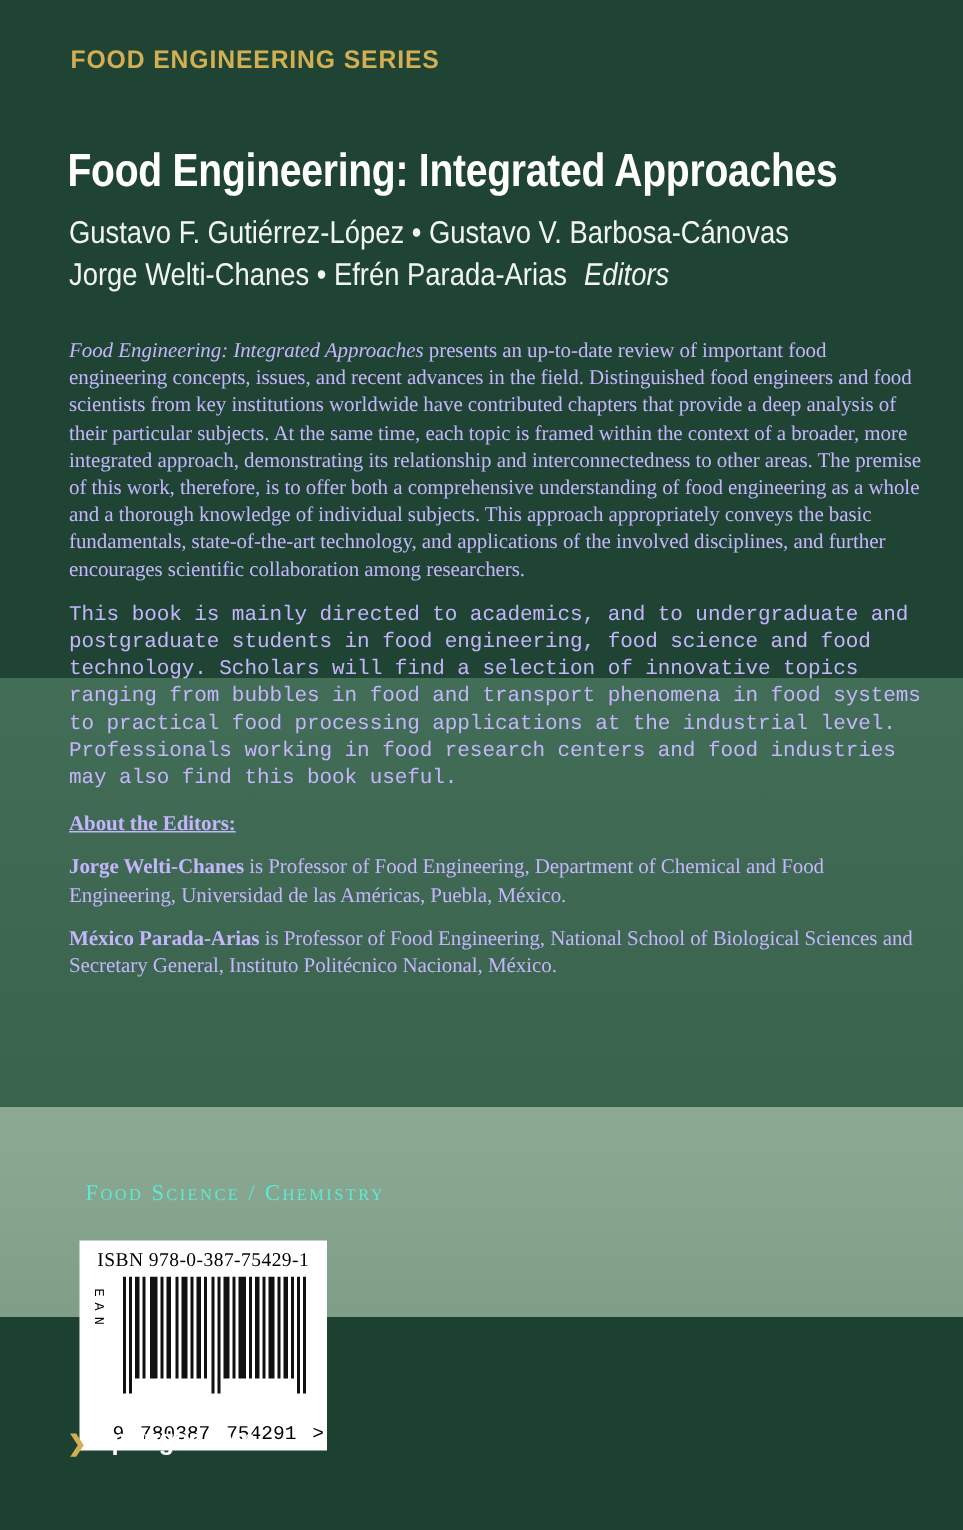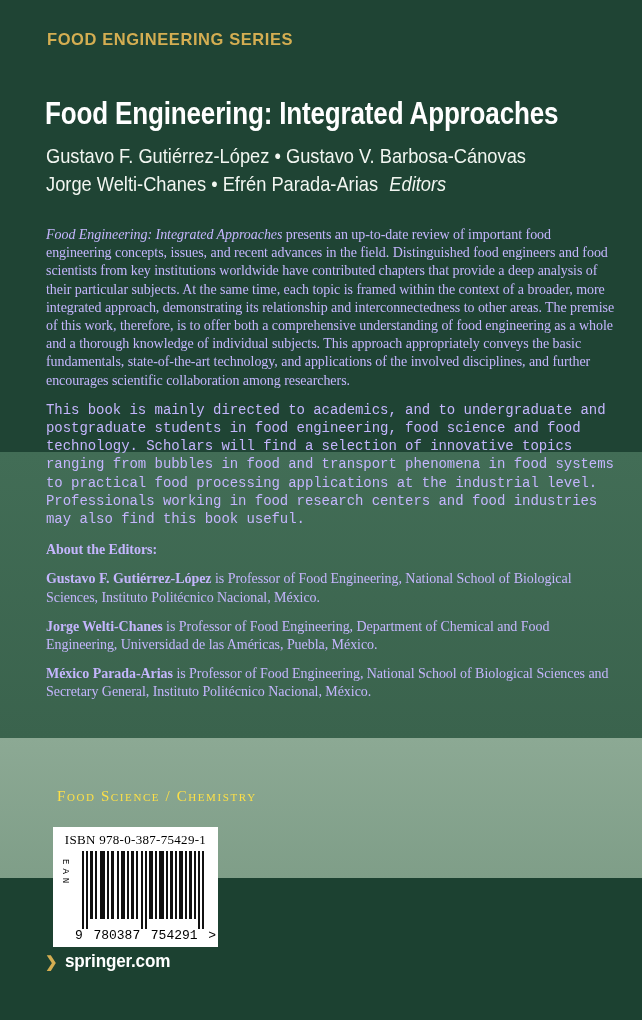--- a/index.html
+++ b/index.html
@@ -37,34 +37,34 @@
   .authors .editors-label { font-style:italic; margin-left:13px; }
 
   .body-copy {
     position:absolute; left:46px; top:226px; width:570px;
     font-family:"Liberation Serif", serif;
     font-size:14px; line-height:18.2px; color:#c4b5fd;
     letter-spacing:-.05px;
   }
   .body-copy p { margin:0; }
   .para2 { margin-top:11px !important;font-family:Liberation Mono, monospace; }
-  .about-heading { margin-top:13px !important; font-weight:bold; }
+  .about-heading { margin-top:13px !important; font-weight:bold;text-decoration:underline; }
   .bio { margin-top:11px !important; }
   .bio .bio-name { font-weight:bold; }
   .italic-lead { font-style:italic; }
 
   .category {
     position:absolute; left:57px; top:788px;
     font-family:"Liberation Serif", serif;
     font-variant:small-caps; font-size:15px; letter-spacing:1.6px;
-    color:#fde047;
+    color:#5eead4;
   }
 
   .isbn-box {
-    position:absolute; left:53px; top:827px; width:165px; height:120px;
+    position:absolute; left:53px; top:827px; width:165px; height:140px;
     background:#ffffff;
   }
   .isbn-text {
     margin-top:5px; text-align:center;
     font-family:"Liberation Serif", serif; font-size:13px; color:#000;
     letter-spacing:.3px;
   }
   .ean-label {
     position:absolute; left:7px; top:32px;
     writing-mode:vertical-rl;
@@ -108,21 +108,20 @@
 
     <div class="authors">
       <div>Gustavo F. Gutiérrez-López • Gustavo V. Barbosa-Cánovas</div>
       <div><span>Jorge Welti-Chanes • Efrén Parada-Arias</span><span class="editors-label">Editors</span></div>
     </div>
 
     <div class="body-copy">
       <p><span class="italic-lead">Food Engineering: Integrated Approaches</span><span> presents an up-to-date review of important food engineering concepts, issues, and recent advances in the field. Distinguished food engineers and food scientists from key institutions worldwide have contributed chapters that provide a deep analysis of their particular subjects. At the same time, each topic is framed within the context of a broader, more integrated approach, demonstrating its relationship and interconnectedness to other areas. The premise of this work, therefore, is to offer both a comprehensive understanding of food engineering as a whole and a thorough knowledge of individual subjects. This approach appropriately conveys the basic fundamentals, state-of-the-art technology, and applications of the involved disciplines, and further encourages scientific collaboration among researchers.</span></p>
       <p class="para2">This book is mainly directed to academics, and to undergraduate and postgraduate students in food engineering, food science and food technology. Scholars will find a selection of innovative topics ranging from bubbles in food and transport phenomena in food systems to practical food processing applications at the industrial level. Professionals working in food research centers and food industries may also find this book useful.</p>
       <p class="about-heading">About the Editors:</p>
-      <p class="bio"><span class="bio-name">Gustavo F. Gutiérrez-López</span><span> is Professor of Food Engineering, National School of Biological Sciences, Instituto Politécnico Nacional, México.</span></p>
       <p class="bio"><span class="bio-name">Jorge Welti-Chanes</span><span> is Professor of Food Engineering, Department of Chemical and Food Engineering, Universidad de las Américas, Puebla, México.</span></p>
       <p class="bio"><span class="bio-name">México Parada-Arias</span><span> is Professor of Food Engineering, National School of Biological Sciences and Secretary General, Instituto Politécnico Nacional, México.</span></p>
     </div>
 
     <div class="category">Food Science / Chemistry</div>
 
     <div class="isbn-box">
       <div class="isbn-text">ISBN 978-0-387-75429-1</div>
       <div class="ean-label">EAN</div>
       <svg class="bars" width="124" height="82" viewBox="0 0 124 82">

